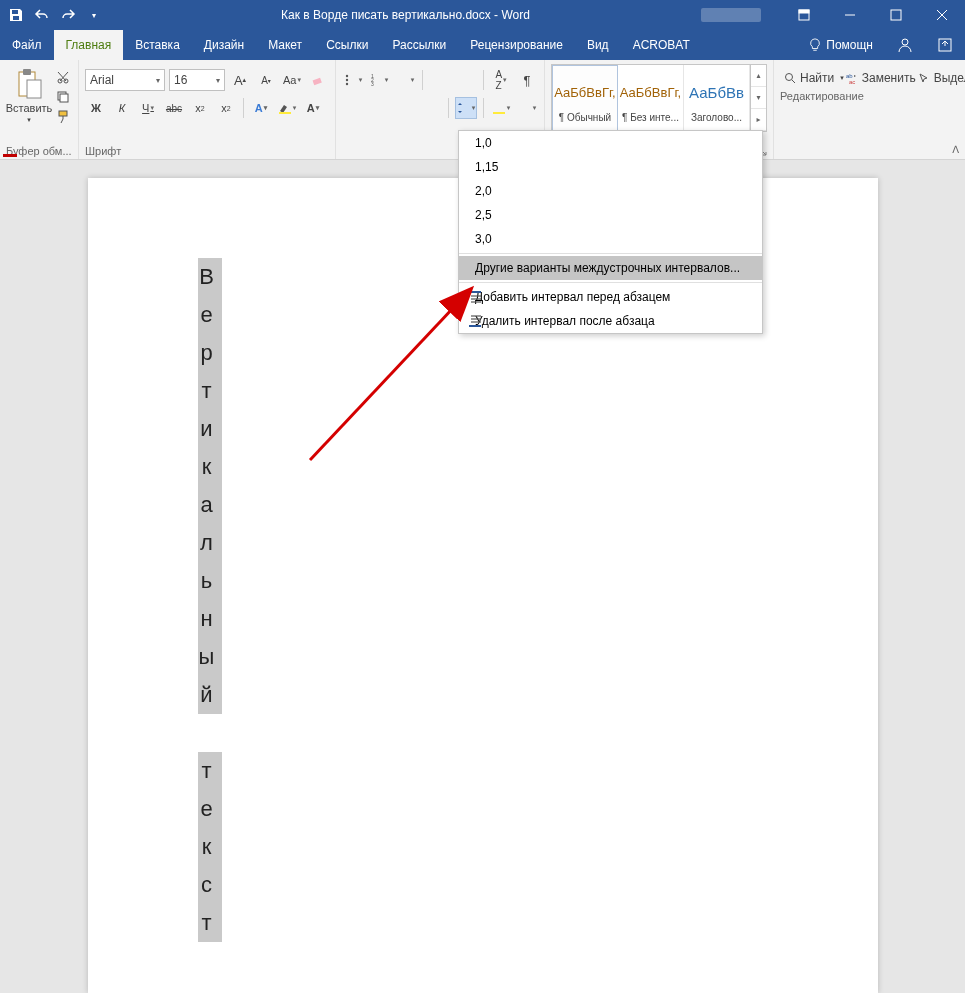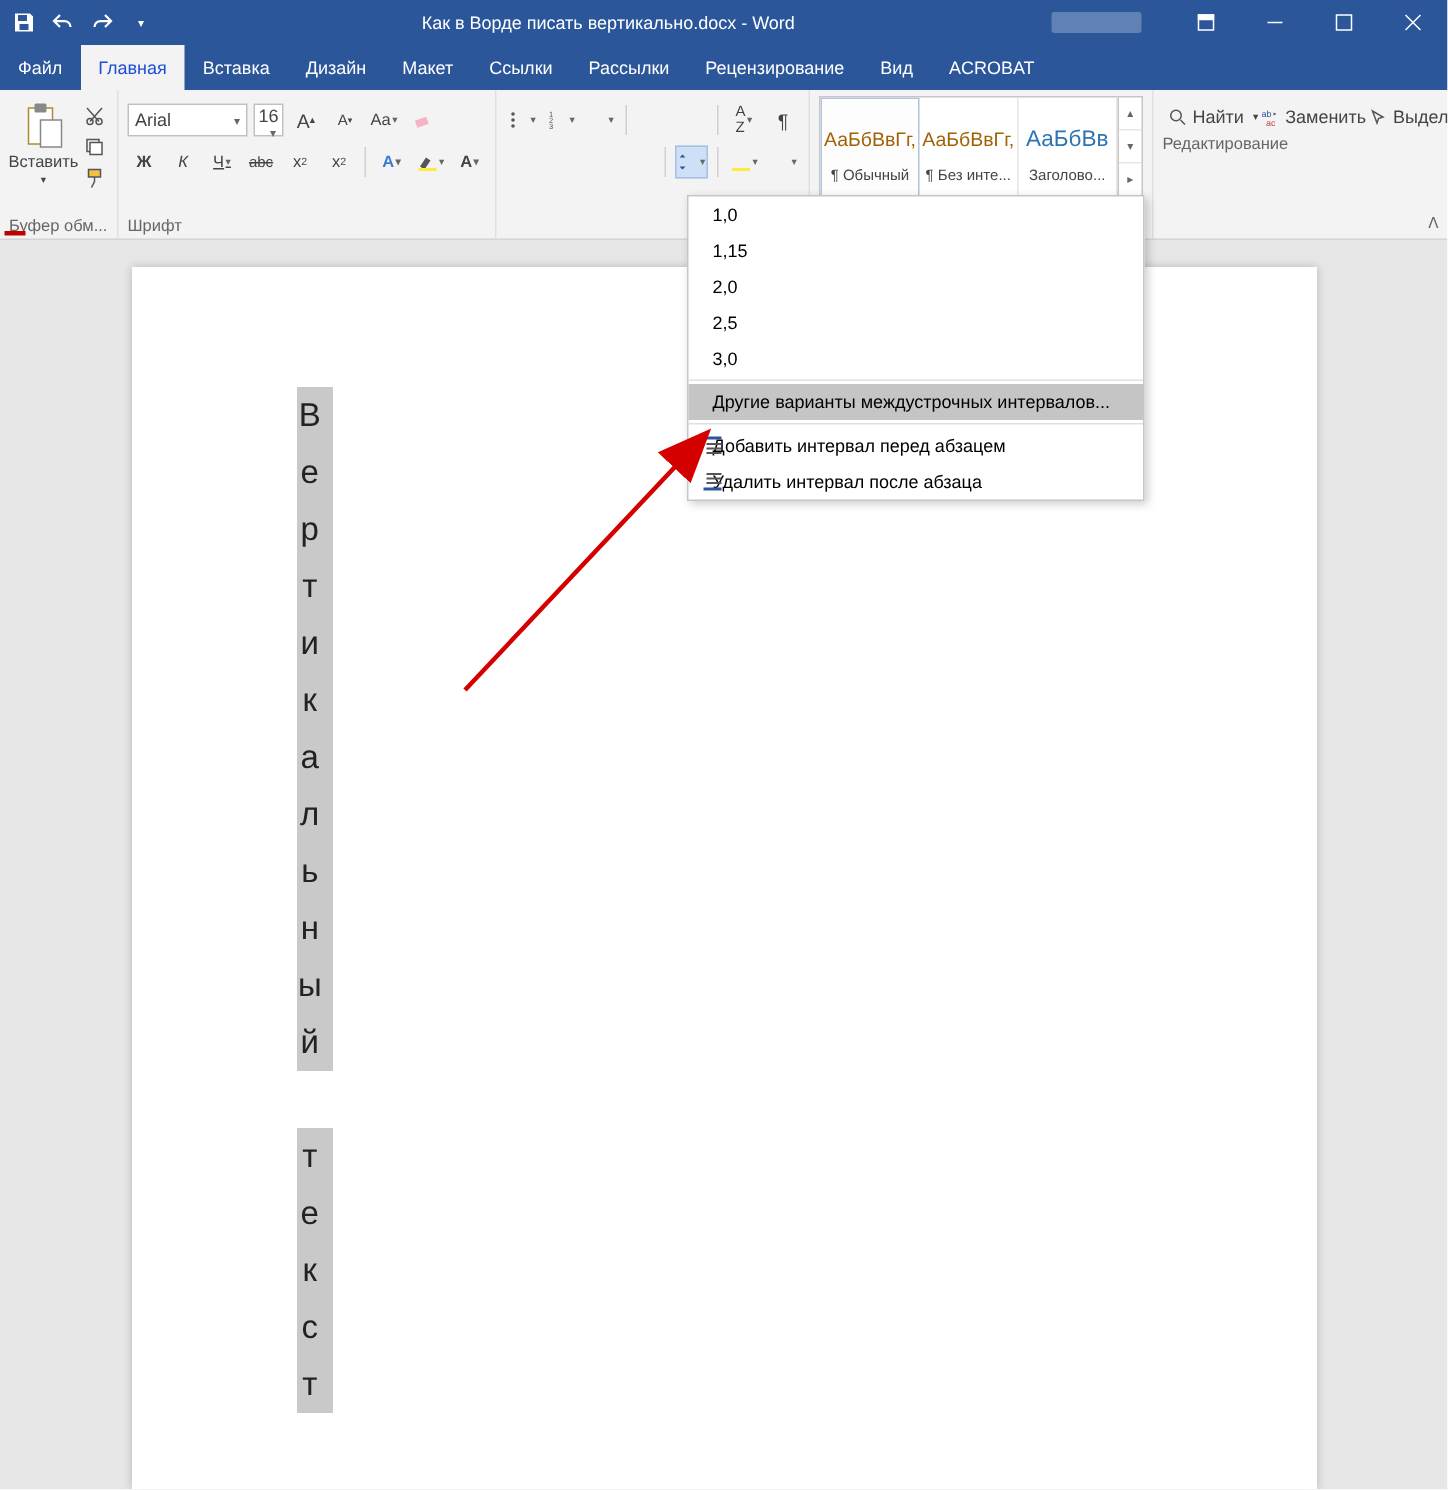--- a/index.html
+++ b/index.html
@@ -7,38 +7,38 @@
   .titlebar { height: 30px; background: #2b579a; color: #fff; display: flex; align-items: center; font-size: 12px; }
   .qat { display: flex; align-items: center; gap: 10px; padding: 0 8px; }
   .qat .icn { width: 16px; height: 16px; display: flex; align-items: center; justify-content: center; fill: #fff; }
   .title-text { flex: 1; text-align: center; }
   .winctrl { display: flex; height: 100%; }
   .winctrl div { width: 46px; display: flex; align-items: center; justify-content: center; }
   .winctrl svg { width: 12px; height: 12px; stroke: #fff; stroke-width: 1; fill: none; }
   .menubar { height: 30px; background: #2b579a; color: #fff; display: flex; align-items: stretch; font-size: 12px; }
   .menu-item { padding: 0 12px; display: flex; align-items: center; cursor: pointer; }
   .menu-item.file { background: #2b579a; }
-  .menu-item.active { background: #f3f3f3; color: #1d4ed8; }
+  .menu-item.active { background: #f3f3f3; color: #4d7c0f; }
   .menu-right { margin-left: auto; display: flex; align-items: center; }
   .menu-right .mi { padding: 0 12px; display:flex; align-items:center; gap:4px;}
   .ribbon { height: 100px; background: #f3f3f3; border-bottom: 1px solid #d4d4d4; display: flex; font-size: 11px; color: #444; position: relative; }
   .group { border-right: 1px solid #e1e1e1; padding: 4px 6px 2px 6px; display: flex; flex-direction: column; }
   .group-body { flex: 1; display: flex; align-items: flex-start; }
   .group-label { font-size: 11px; color: #666; padding-top: 2px; position:relative;}
   .dlaunch { position:absolute; right:0; bottom:1px; width:10px; height:10px; }
   .dlaunch svg{width:10px;height:10px;stroke:#888;fill:none;stroke-width:1;}
   .big-btn { display: flex; flex-direction: column; align-items: center; width: 46px; padding-top:4px; gap:2px;}
   .big-btn .lbl { font-size: 11px; }
   .clip-side { display:flex; flex-direction:column; gap:4px; padding:6px 2px 0 4px;}
   .clip-side svg{width:14px;height:14px;}
   .row { display: flex; align-items: center; gap: 4px; height: 24px; }
   .col { display:flex; flex-direction:column; gap:4px; padding-top:4px;}
   .combo { border: 1px solid #c0c0c0; background: #fff; height: 22px; display: flex; align-items: center; padding: 0 4px; font-size: 12px; }
   .combo.font { width: 80px; }
-  .combo.size { width: 20px; flex-direction: column; }
+  .combo.size { width: 56px; }
   .combo .arr { margin-left:auto; font-size:8px; color:#666;}
   .rb { width: 22px; height: 22px; display:flex; align-items:center; justify-content:center; color:#444;}
   .rb.active{ border:1px solid #a5c0e0; background:#cde0f7;}
   .rb svg { width:14px; height:14px; stroke:#555; fill:#555; stroke-width:0;}
   .rb.dd::after{content:"▾"; font-size:7px; color:#666; margin-left:1px;}
   .sep { width:1px; height:20px; background:#d0d0d0; margin:0 2px;}
   .styles { display:flex; gap:0; border:1px solid #c6c6c6; background:#fff; height:68px;}
   .style-item { width:66px; border-right:1px solid #e6e6e6; display:flex; flex-direction:column; align-items:center; justify-content:center; padding:2px 0;}
   .style-item.sel{ border:1px solid #b0c4de; background:#fdfdfd;}
   .style-prev{ font-size:13px; color:#a16207; height:38px; display:flex; align-items:center;}
@@ -122,20 +122,41 @@
   <div class="menu-item file">Файл</div>
   <div class="menu-item active">Главная</div>
   <div class="menu-item">Вставка</div>
   <div class="menu-item">Дизайн</div>
   <div class="menu-item">Макет</div>
   <div class="menu-item">Ссылки</div>
   <div class="menu-item">Рассылки</div>
   <div class="menu-item">Рецензирование</div>
   <div class="menu-item">Вид</div>
   <div class="menu-item">ACROBAT</div>
+  <div class="menu-right">
+    <div class="mi">
+      <svg width="14" height="14" viewBox="0 0 16 16">
+          <path d="M8 1a5 5 0 00-3 9v2h6v-2a5 5 0 00-3-9z" fill="none" stroke="#fff"></path>
+          <line x1="6" y1="14" x2="10" y2="14" stroke="#fff"></line>
+        </svg>
+      <span>Помощн</span>
+    </div>
+    <div class="mi">
+        <svg width="16" height="16" viewBox="0 0 16 16">
+          <circle cx="8" cy="5" r="3" fill="none" stroke="#fff"></circle>
+          <path d="M2 15a6 6 0 0112 0" fill="none" stroke="#fff"></path>
+        </svg>
+      </div>
+    <div class="mi">
+        <svg width="16" height="16" viewBox="0 0 16 16">
+          <rect x="2" y="2" width="12" height="12" fill="none" stroke="#fff"></rect>
+          <path d="M8 4v5M5 7l3-3 3 3" fill="none" stroke="#fff"></path>
+        </svg>
+      </div>
+  </div>
 </div>
 
 <div class="ribbon">
 
   <div class="group">
     <div class="group-body">
       <div class="big-btn">
         <svg width="28" height="32" viewBox="0 0 28 32">
             <rect x="4" y="4" width="16" height="24" fill="#fff" stroke="#b08838"></rect>
             <rect x="8" y="1" width="8" height="6" rx="1" fill="#888"></rect>

